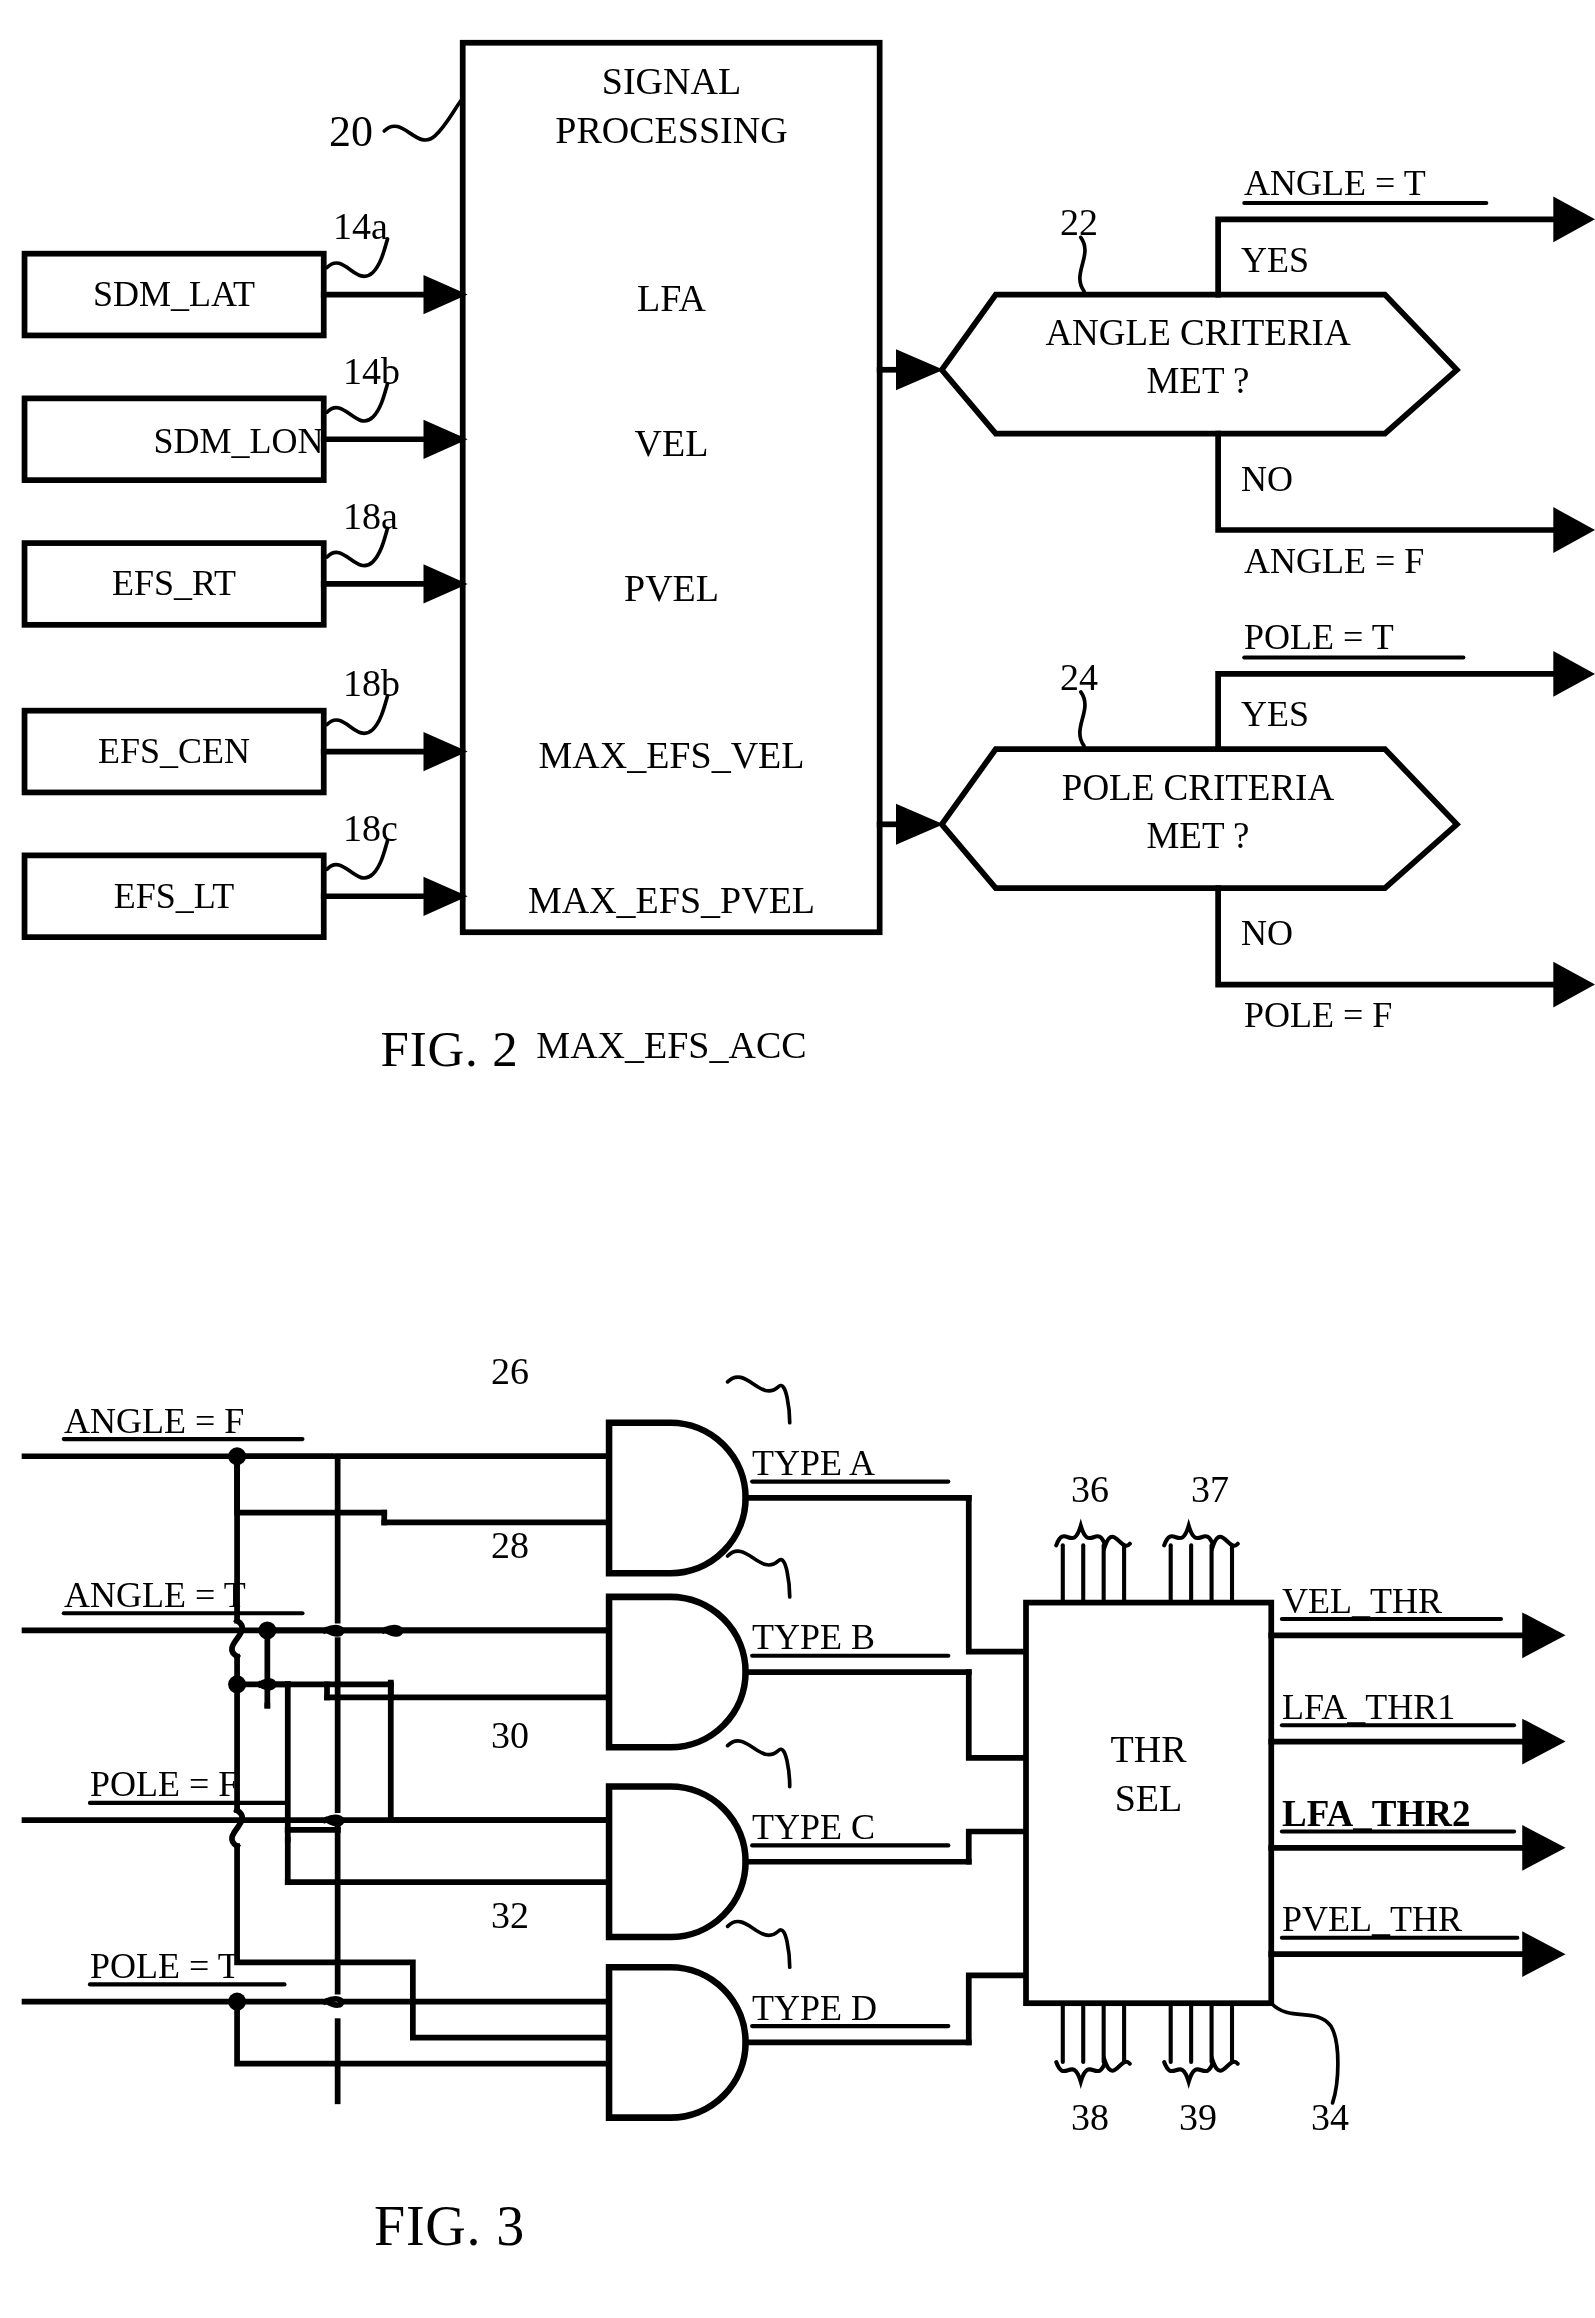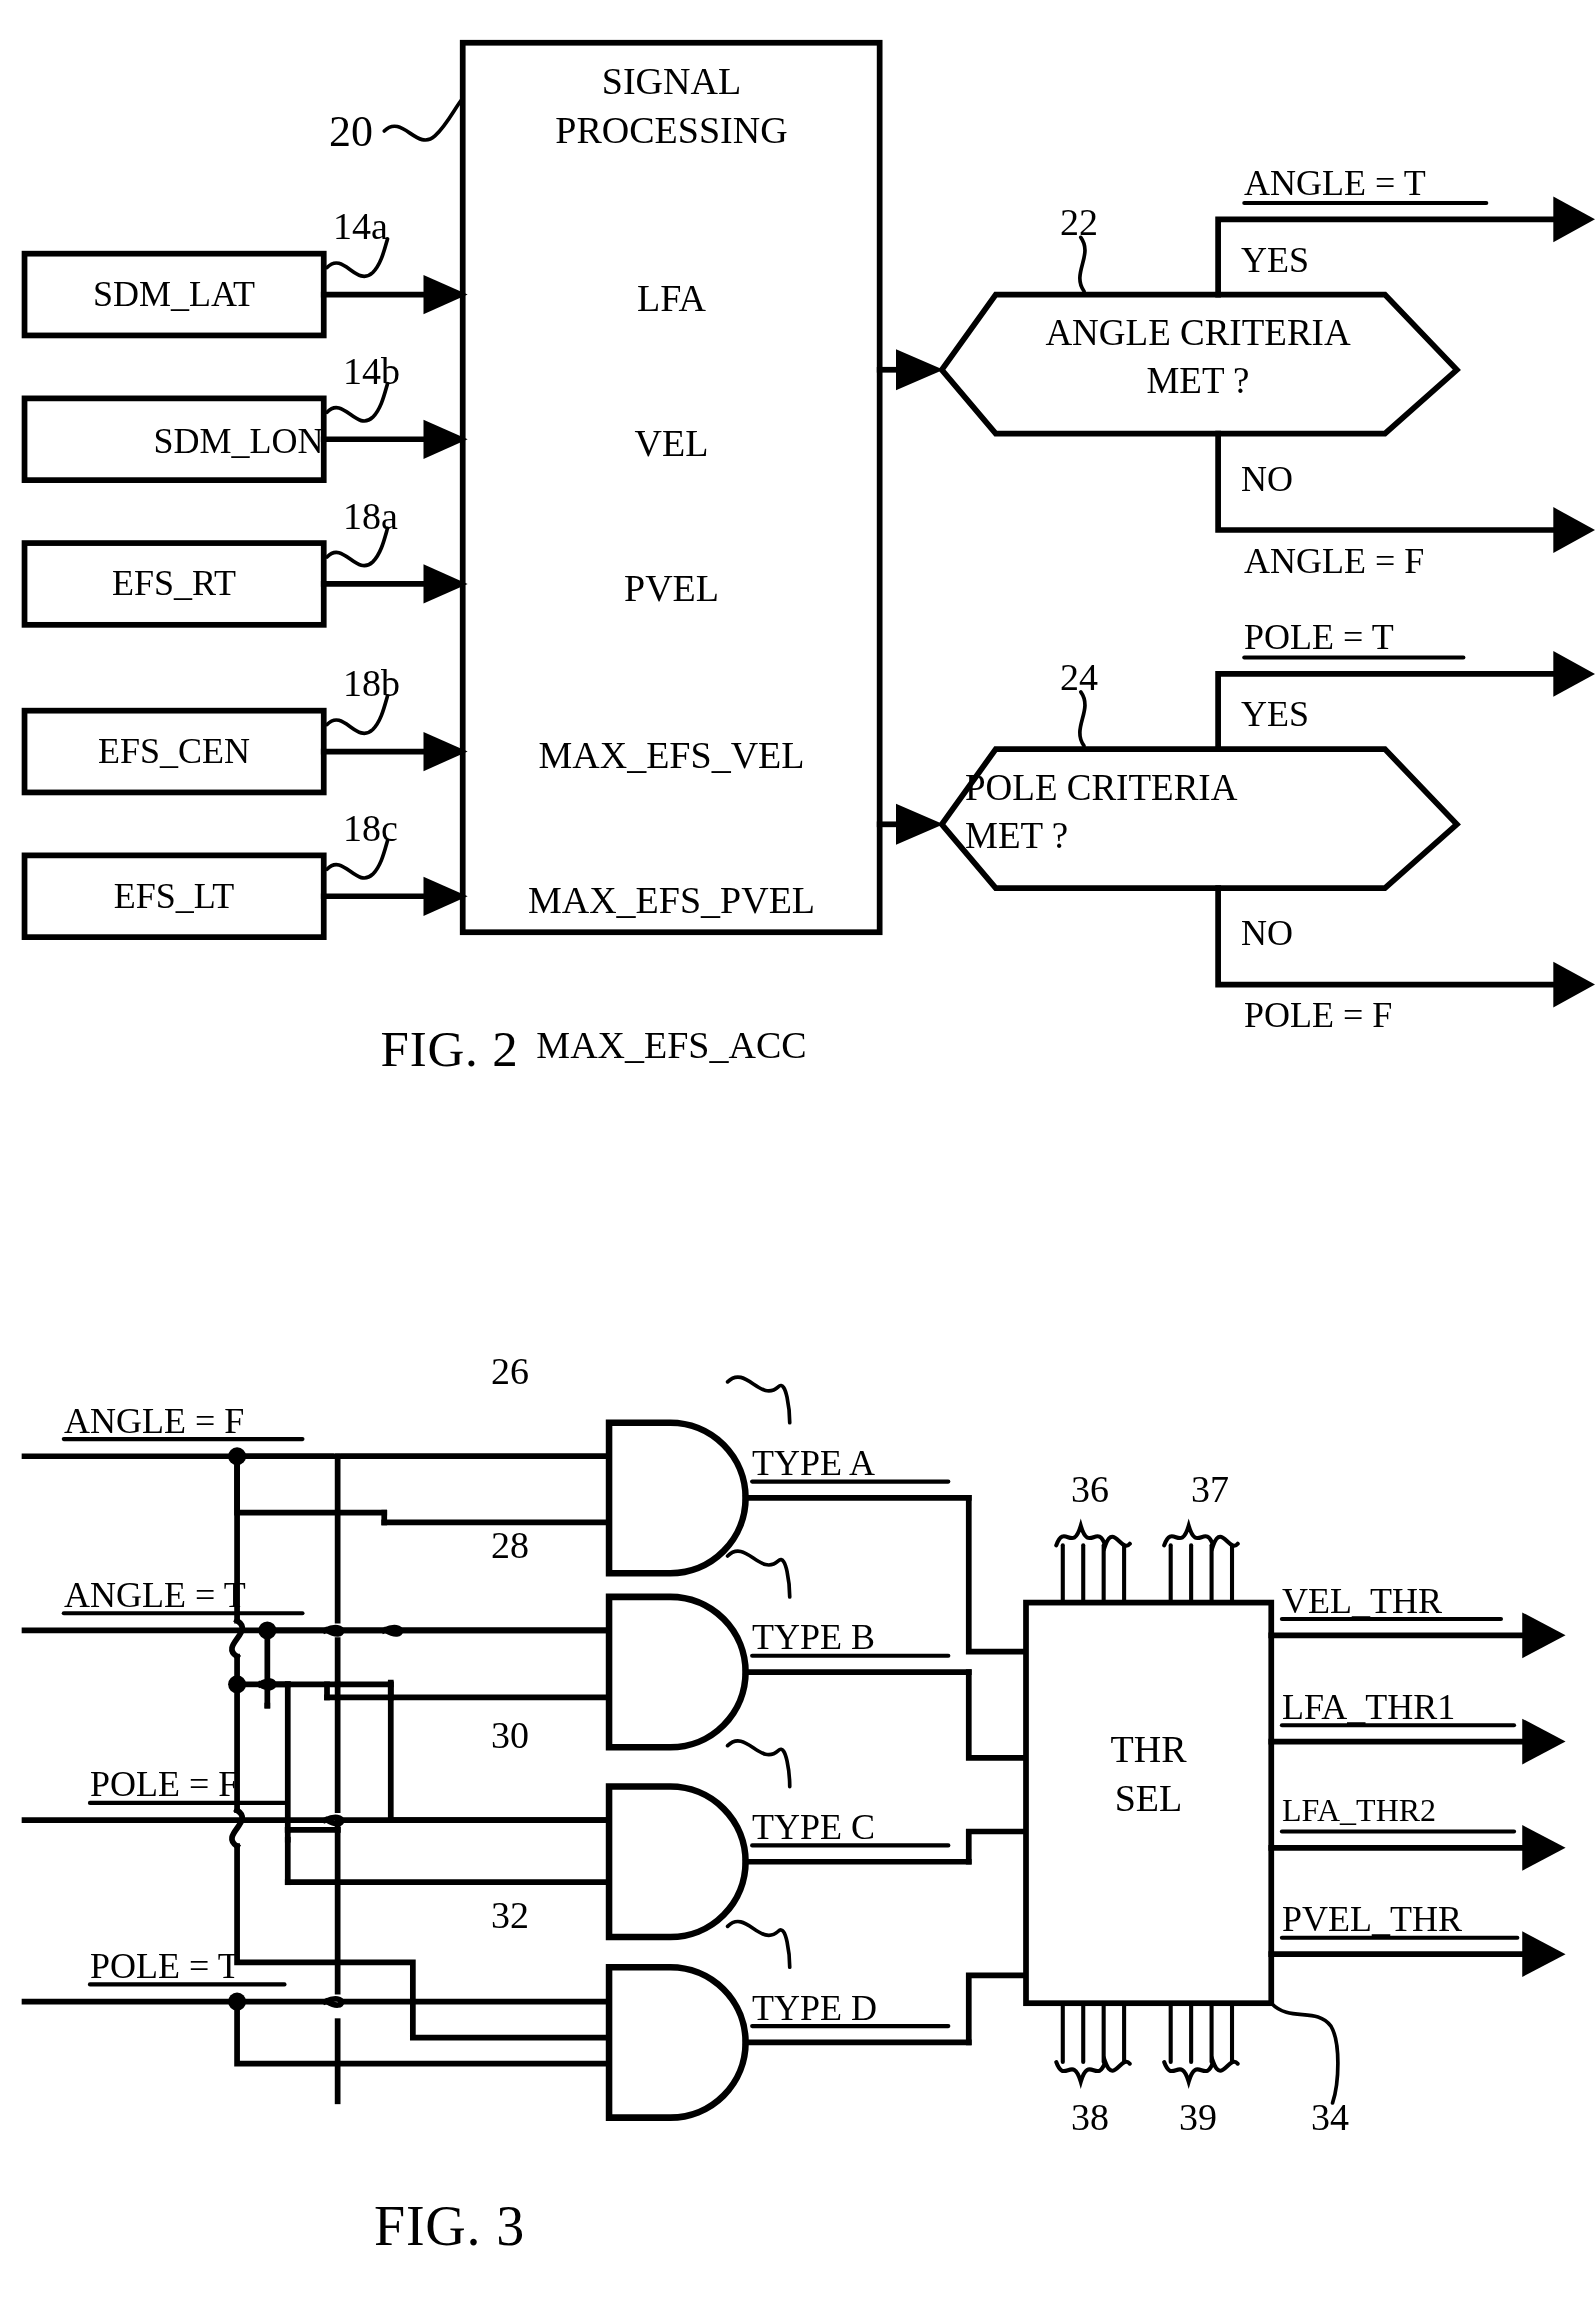--- a/index.html
+++ b/index.html
@@ -275,21 +275,21 @@
 
   <div style="position:absolute;left:965px;top:309px;width:466px;text-align:center;font-size:37px;line-height:48px;">
     <div>ANGLE CRITERIA</div>
     <div>MET ?</div>
   </div>
   <div style="position:absolute;left:1241px;top:239px;font-size:36px;">YES</div>
   <div style="position:absolute;left:1241px;top:458px;font-size:36px;">NO</div>
   <div style="position:absolute;left:1244px;top:162px;font-size:36px;">ANGLE = T</div>
   <div style="position:absolute;left:1244px;top:540px;font-size:36px;">ANGLE = F</div>
 
-  <div style="position:absolute;left:965px;top:764px;width:466px;text-align:left;font-size:37px;line-height:48px;">
+  <div style="position:absolute;left:965px;top:764px;width:466px;text-align:center;font-size:37px;line-height:48px;">
     <div>POLE CRITERIA</div>
     <div>MET ?</div>
   </div>
   <div style="position:absolute;left:1241px;top:693px;font-size:36px;">YES</div>
   <div style="position:absolute;left:1241px;top:912px;font-size:36px;">NO</div>
   <div style="position:absolute;left:1244px;top:616px;font-size:36px;">POLE = T</div>
   <div style="position:absolute;left:1244px;top:994px;font-size:36px;">POLE = F</div>
 
   <div style="position:absolute;left:0px;top:1020px;width:899px;text-align:center;font-size:51px;letter-spacing:0.8px;">FIG. 2</div>
 
@@ -314,19 +314,19 @@
   </div>
 
   <div style="position:absolute;left:1071px;top:1467px;font-size:38px;">36</div>
   <div style="position:absolute;left:1179px;top:1467px;font-size:38px;margin-left:12px;">37</div>
   <div style="position:absolute;left:1071px;top:2095px;font-size:38px;">38</div>
   <div style="position:absolute;left:1179px;top:2095px;font-size:38px;">39</div>
   <div style="position:absolute;left:1311px;top:2095px;font-size:38px;">34</div>
 
   <div style="position:absolute;left:1282px;top:1580px;font-size:36px;">VEL_THR</div>
   <div style="position:absolute;left:1282px;top:1686px;font-size:36px;">LFA_THR1</div>
-  <div style="position:absolute;left:1282px;top:1792px;font-size:32px;">LFA_THR2</div>
+  <div style="position:absolute;left:1282px;top:1792px;font-size:37px;font-weight:bold;">LFA_THR2</div>
   <div style="position:absolute;left:1282px;top:1898px;font-size:36px;">PVEL_THR</div>
 
   <div style="position:absolute;left:0px;top:2194px;width:899px;text-align:center;font-size:56px;letter-spacing:0.8px;">FIG. 3</div>
 
 </div>
 
 
 </body></html>

